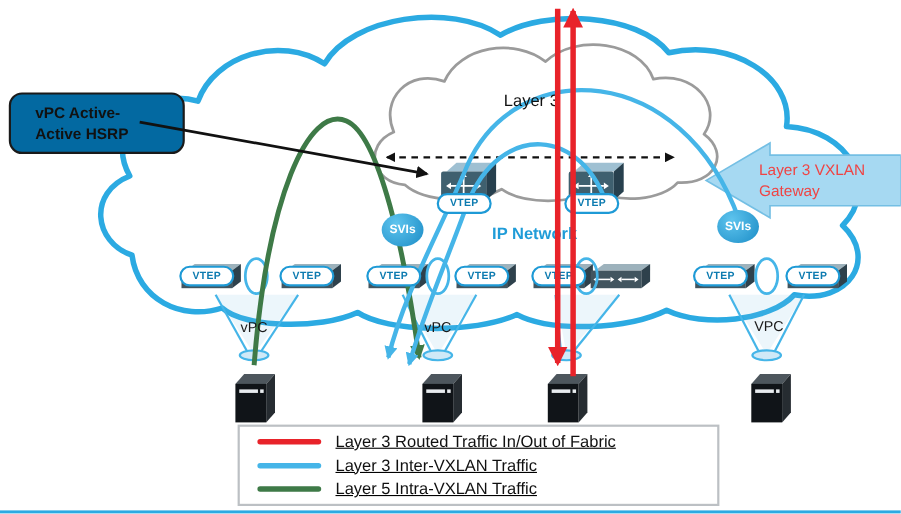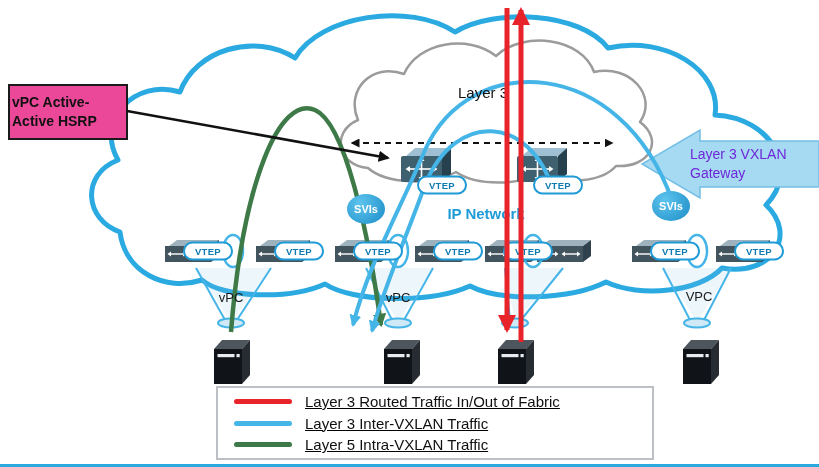--- a/index.html
+++ b/index.html
@@ -2,32 +2,32 @@
 <html><head>
 <meta charset="utf-8">
 <style>
   html,body{margin:0;padding:0;background:#fff;}
   #stage{position:relative;width:819px;height:467px;background:#fff;overflow:hidden;
          font-family:"Liberation Sans", sans-serif;}
   #stage svg.layer{position:absolute;left:0;top:0;pointer-events:none;}
   .abs{position:absolute;}
   .vtep-badge{position:absolute;width:46px;height:15px;border:2px solid #1E9AD6;border-radius:10px;
       background:#fff;color:#0D7BB0;font-size:9.5px;font-weight:bold;letter-spacing:.3px;
-      display:flex;align-items:center;justify-content:center;transform:translate(-50%,-50%);margin-left:20px;}
+      display:flex;align-items:center;justify-content:center;transform:translate(-50%,-50%);}
   .svis-badge{position:absolute;width:38px;height:30px;border-radius:50%;
       background:radial-gradient(circle at 35% 30%, #5EC4EE, #1B8CC6);
       color:#fff;font-weight:bold;font-size:11px;display:flex;align-items:center;justify-content:center;
       transform:translate(-50%,-50%);}
   .plain-label{position:absolute;transform:translate(-50%,-50%);white-space:nowrap;color:#111;}
   .layer3-label{font-size:15px;}
   .ipnet-label{font-size:15px;font-weight:bold;color:#1F9CD8;}
   .vpc-label{font-size:13px;color:#1a1a1a;}
-  .callout-box{position:absolute;left:8px;top:84px;width:112px;padding:7px 2px;border:2px solid #1a1a1a;
-      border-radius:0;background:#ec4899;font-size:14px;font-weight:bold;color:#111;line-height:19px;}
-  .gateway-text{position:absolute;left:690px;top:145px;font-size:14px;color:#6d28d9;line-height:19px;}
+  .callout-box{position:absolute;left:8px;top:84px;width:112px;padding:7px 22px;border:2px solid #1a1a1a;
+      border-radius:12px;background:#0369a1;font-size:14px;font-weight:bold;color:#111;line-height:19px;}
+  .gateway-text{position:absolute;left:690px;top:145px;font-size:14px;color:#ef4444;line-height:19px;}
   .legend{position:absolute;left:216px;top:386px;width:438px;height:74px;border:2px solid #BCC0C4;
       background:#fff;display:flex;flex-direction:column;justify-content:space-evenly;box-sizing:border-box;
       padding-left:16px;text-decoration:underline;}
   .legend-row{display:flex;align-items:center;}
   .legend-swatch{width:58px;height:5px;border-radius:3px;flex:0 0 auto;}
   .legend-label{margin-left:13px;font-size:15px;color:#101010;}
   .bottom-strip{position:absolute;left:0;right:0;bottom:0;height:3px;background:#2BAAE2;}
 </style>
 </head>
 <body>

